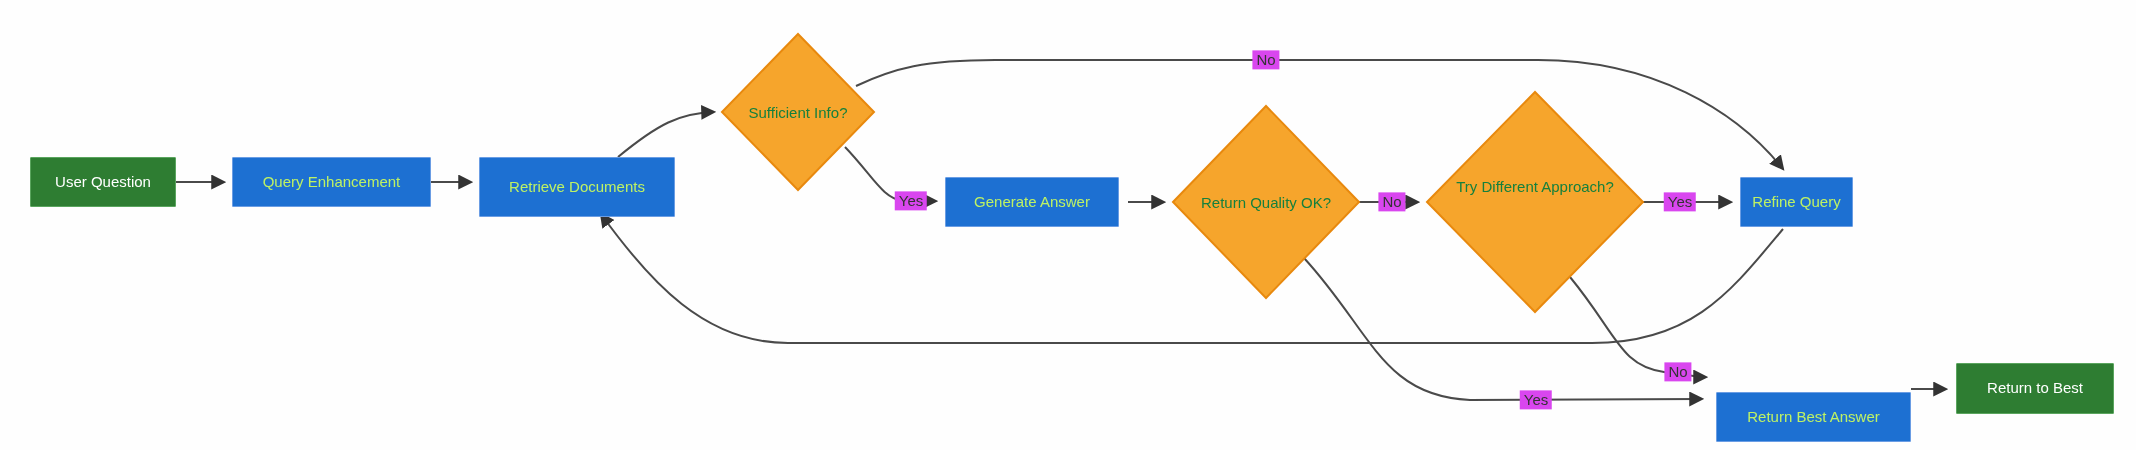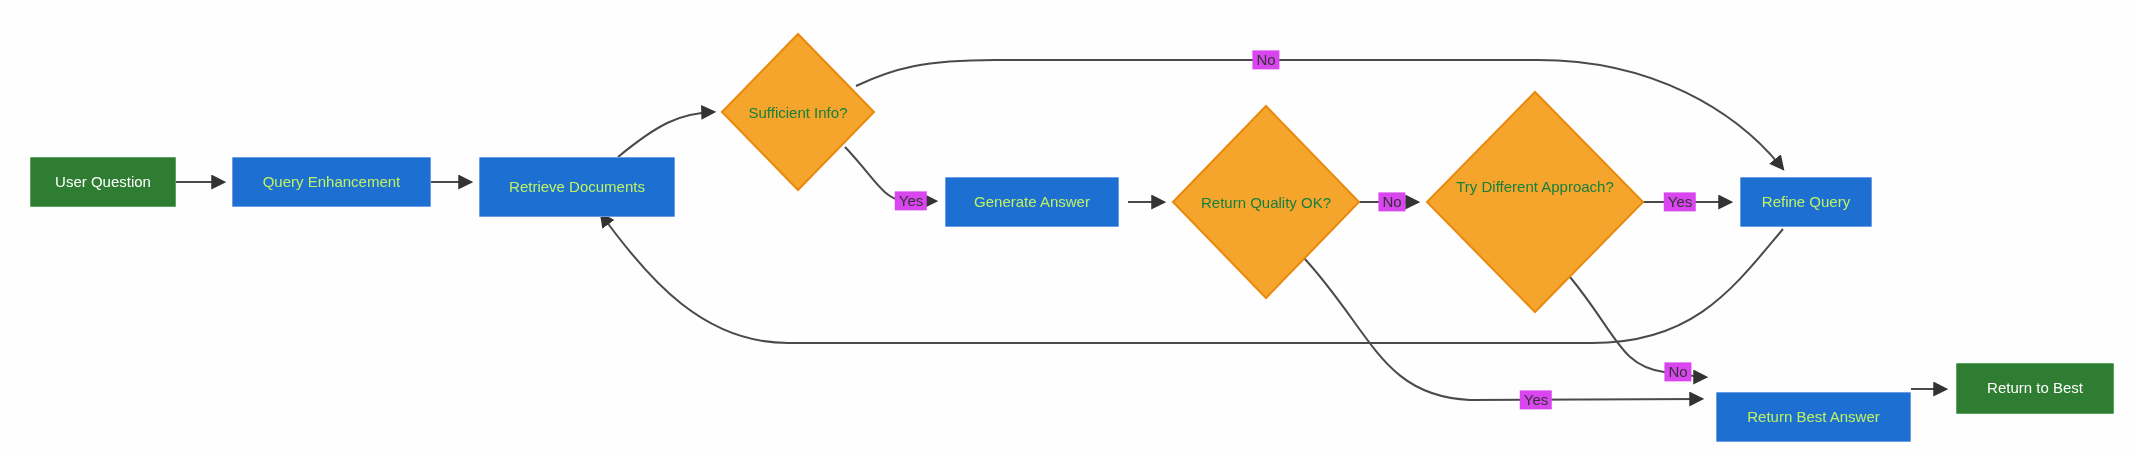--- a/index.html
+++ b/index.html
@@ -102,21 +102,21 @@
   </div>
 
   <div class="node rect process" style="left:479px; top:157px; width:196px; height:60px;">
     <span>Retrieve Documents</span>
   </div>
 
   <div class="node rect process" style="left:945px; top:177px; width:174px; height:50px;">
     <span>Generate Answer</span>
   </div>
 
-  <div class="node rect process" style="left:1740px; top:177px; width:132px; height:50px;">
+  <div class="node rect process" style="left:1740px; top:177px; width:113px; height:50px;">
     <span>Refine Query</span>
   </div>
 
   <div class="node rect process" style="left:1716px; top:364px; width:195px; height:50px;margin-top:28px;">
     <span>Return Best Answer</span>
   </div>
 
   <div class="node rect terminal" style="left:1956px; top:363px; width:158px; height:51px;">
     <span>Return to Best</span>
   </div>

